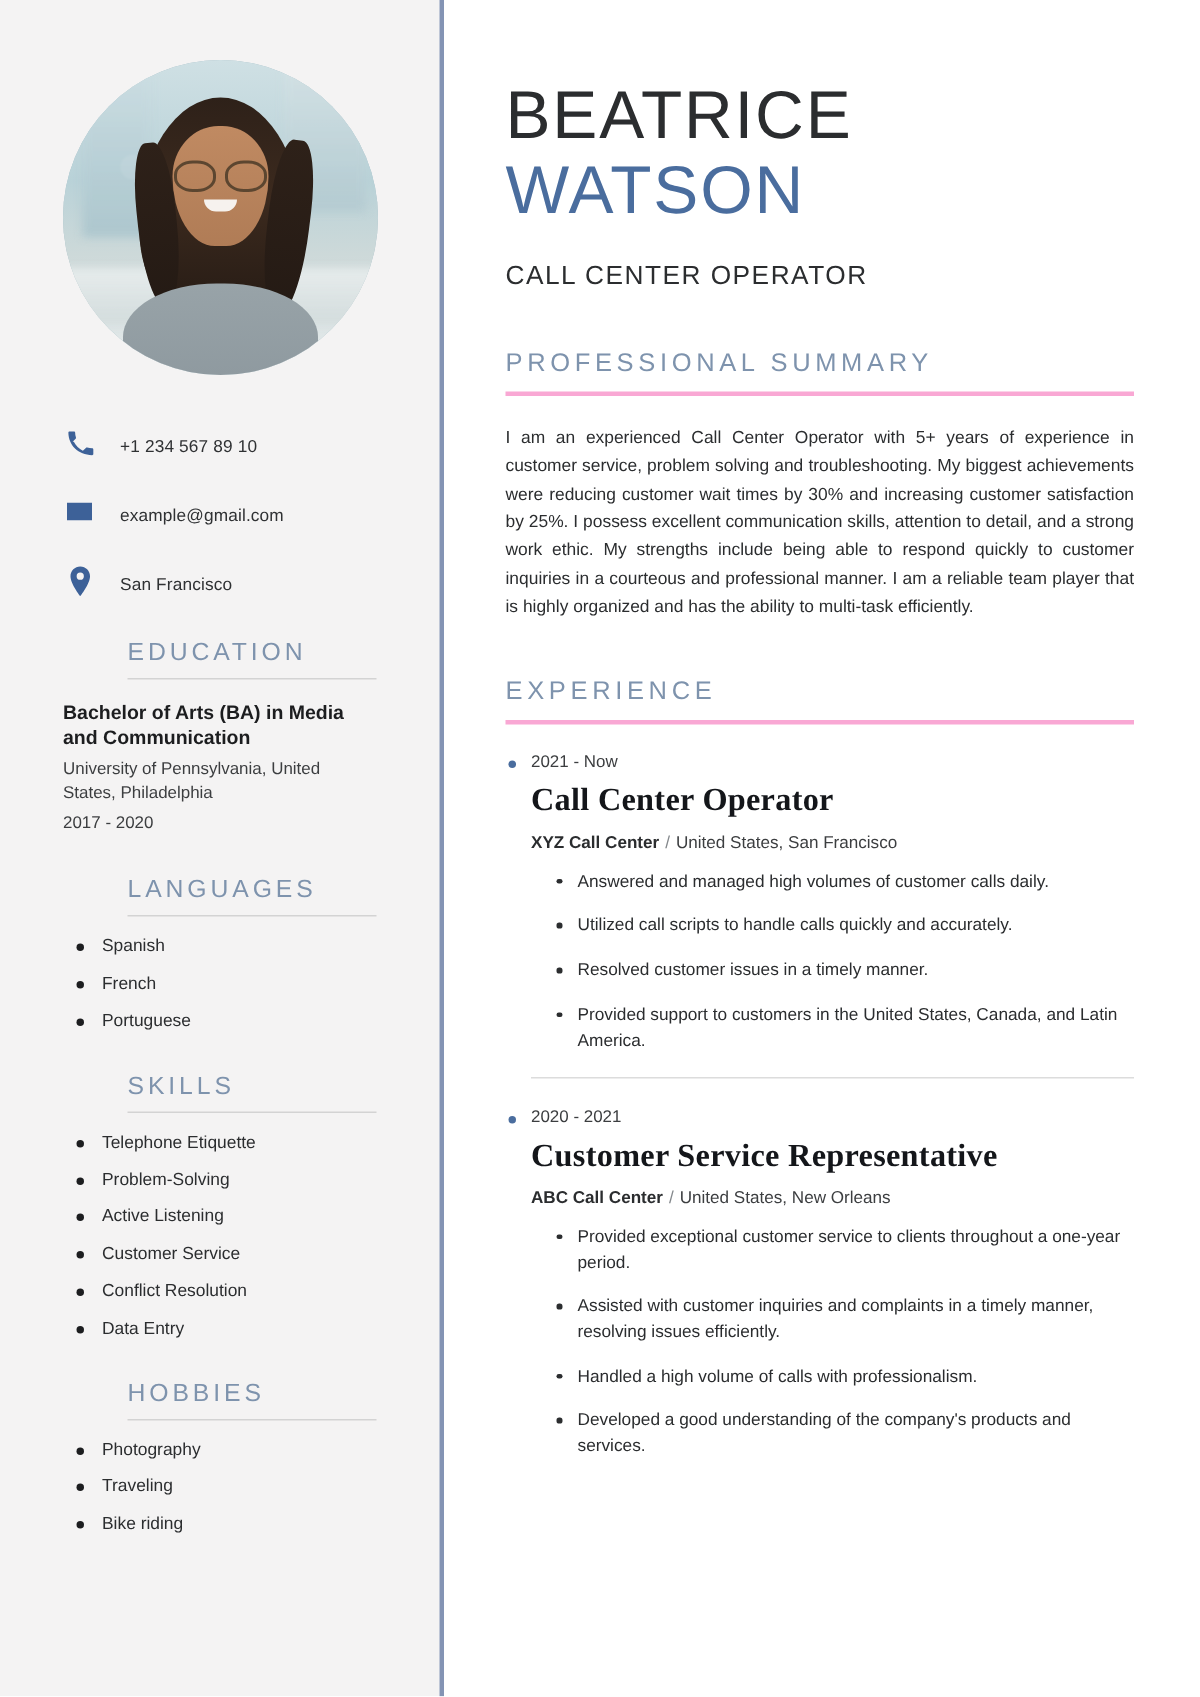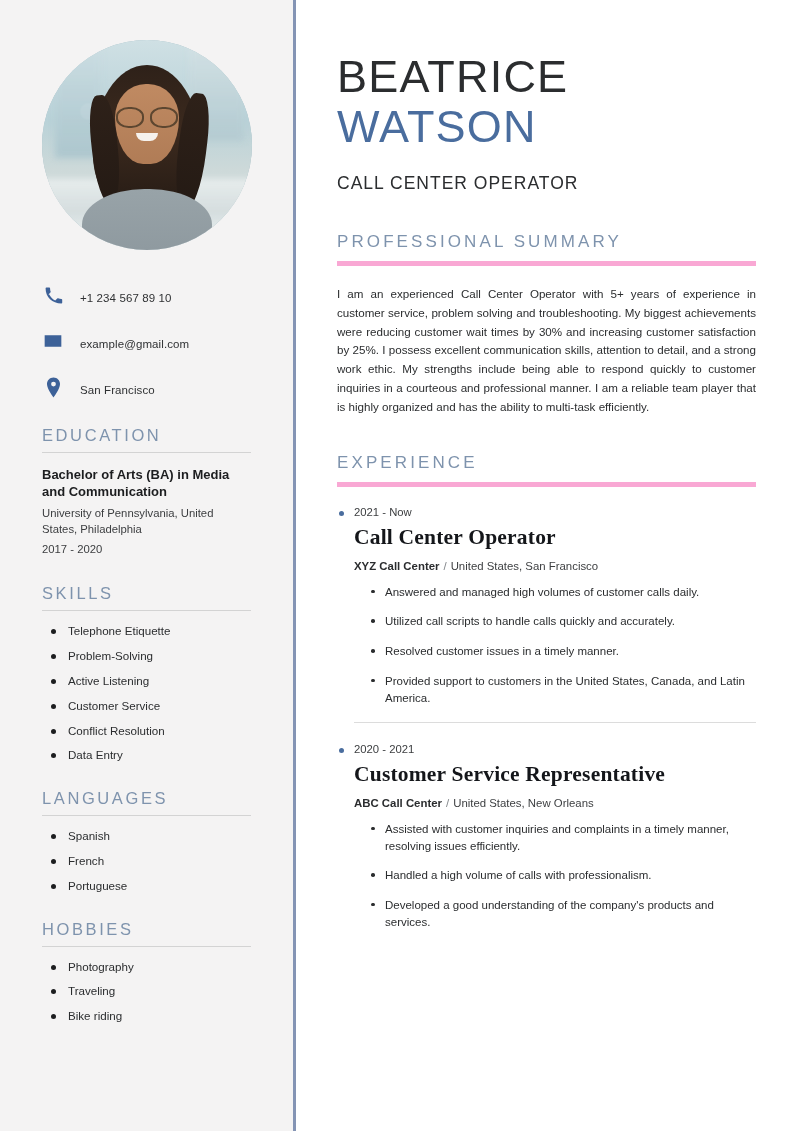--- a/index.html
+++ b/index.html
@@ -143,20 +143,21 @@
   .side-section { margin-bottom: 26px; }
   .side-heading {
     font-size: 16.5px;
     letter-spacing: 2.6px;
     color: #7e93ad;
     font-weight: 400;
     padding-bottom: 7px;
     border-bottom: 1px solid #d3d3d3;
     margin-bottom: 13px;
     white-space: nowrap;
+    margin-left: 43px;
   }
 
   .edu-degree {
     font-size: 13px;
     font-weight: bold;
     color: #1c1d1f;
     line-height: 1.32;
     margin-bottom: 5px;
   }
   .edu-school {
@@ -213,21 +214,21 @@
     margin-bottom: 38px;
   }
 
   .main-section { margin-bottom: 0; }
   .main-heading {
     font-size: 17px;
     letter-spacing: 3.1px;
     color: #7e93ad;
     font-weight: 400;
     padding-bottom: 9px;
-    border-bottom: 5px solid #f9a8d4;
+    border-bottom: 3px solid #f9a8d4;
     margin-bottom: 19px;
   }
   .summary-text {
     font-size: 11.6px;
     line-height: 1.63;
     color: #2b2d2f;
     text-align: justify;
     margin-bottom: 36px;
   }
 
@@ -337,37 +338,37 @@
     </div>
 
     <section class="side-section">
       <h2 class="side-heading">EDUCATION</h2>
       <div class="edu-degree">Bachelor of Arts (BA) in Media and Communication</div>
       <div class="edu-school">University of Pennsylvania, United States, Philadelphia</div>
       <div class="edu-dates">2017 - 2020</div>
     </section>
 
     <section class="side-section">
+      <h2 class="side-heading">LANGUAGES</h2>
+      <ul class="side-bullets">
+        <li>Spanish</li>
+        <li>French</li>
+        <li>Portuguese</li>
+      </ul>
+    </section>
+
+    <section class="side-section">
       <h2 class="side-heading">SKILLS</h2>
       <ul class="side-bullets">
         <li>Telephone Etiquette</li>
         <li>Problem-Solving</li>
         <li>Active Listening</li>
         <li>Customer Service</li>
         <li>Conflict Resolution</li>
         <li>Data Entry</li>
-      </ul>
-    </section>
-
-    <section class="side-section">
-      <h2 class="side-heading">LANGUAGES</h2>
-      <ul class="side-bullets">
-        <li>Spanish</li>
-        <li>French</li>
-        <li>Portuguese</li>
       </ul>
     </section>
 
     <section class="side-section">
       <h2 class="side-heading">HOBBIES</h2>
       <ul class="side-bullets">
         <li>Photography</li>
         <li>Traveling</li>
         <li>Bike riding</li>
       </ul>
@@ -408,20 +409,21 @@
 
       <div class="exp-sep"></div>
 
       <div class="exp-entry">
         <div class="exp-date">2020 -  2021</div>
         <h3 class="exp-role">Customer Service Representative</h3>
         <div class="exp-company">
           <span class="co">ABC Call Center</span><span class="sep">/</span><span class="loc">United States, New Orleans</span>
         </div>
         <ul class="exp-bullets">
+          <li>Provided exceptional customer service to clients throughout a one-year period.</li>
           <li>Assisted with customer inquiries and complaints in a timely manner, resolving issues efficiently.</li>
           <li>Handled a high volume of calls with professionalism.</li>
           <li>Developed a good understanding of the company's products and services.</li>
         </ul>
       </div>
     </section>
   </main>
 </div>
 
 </body></html>

